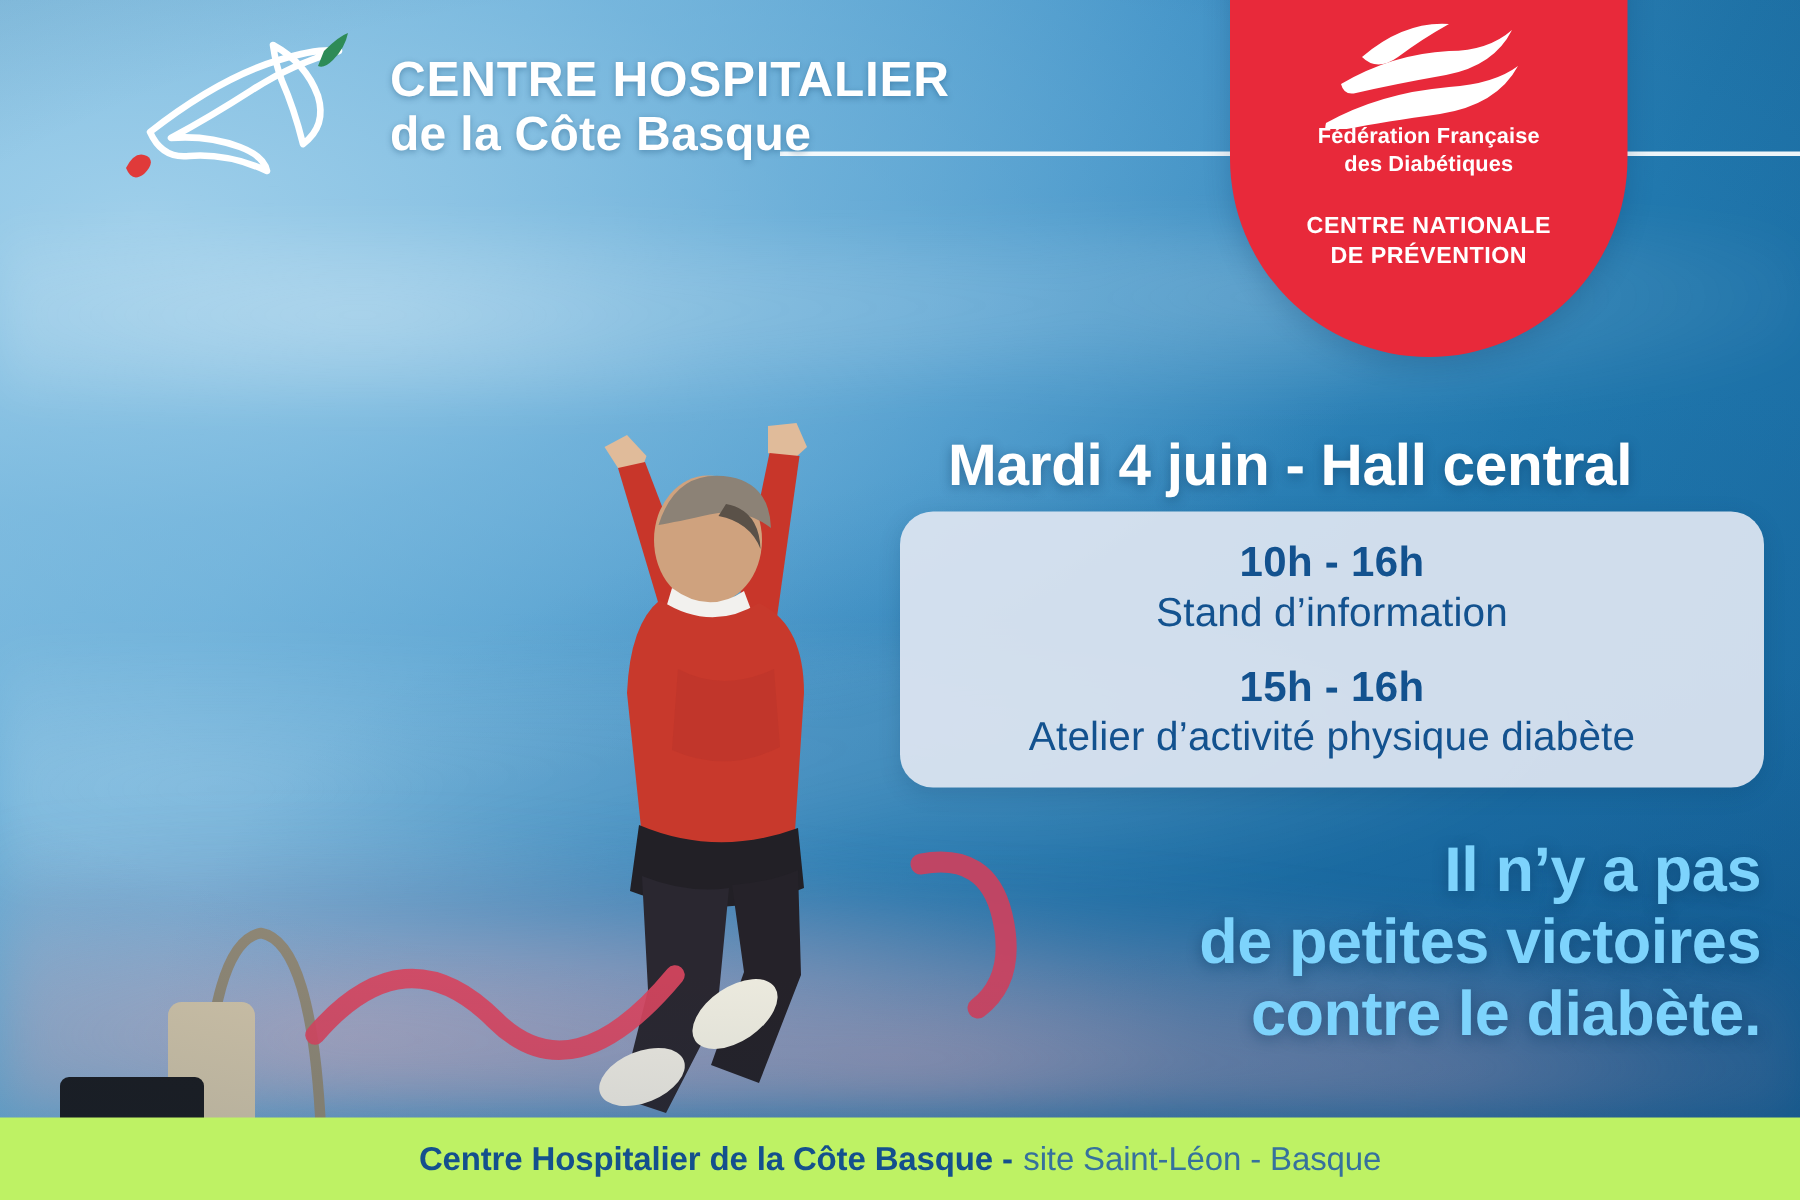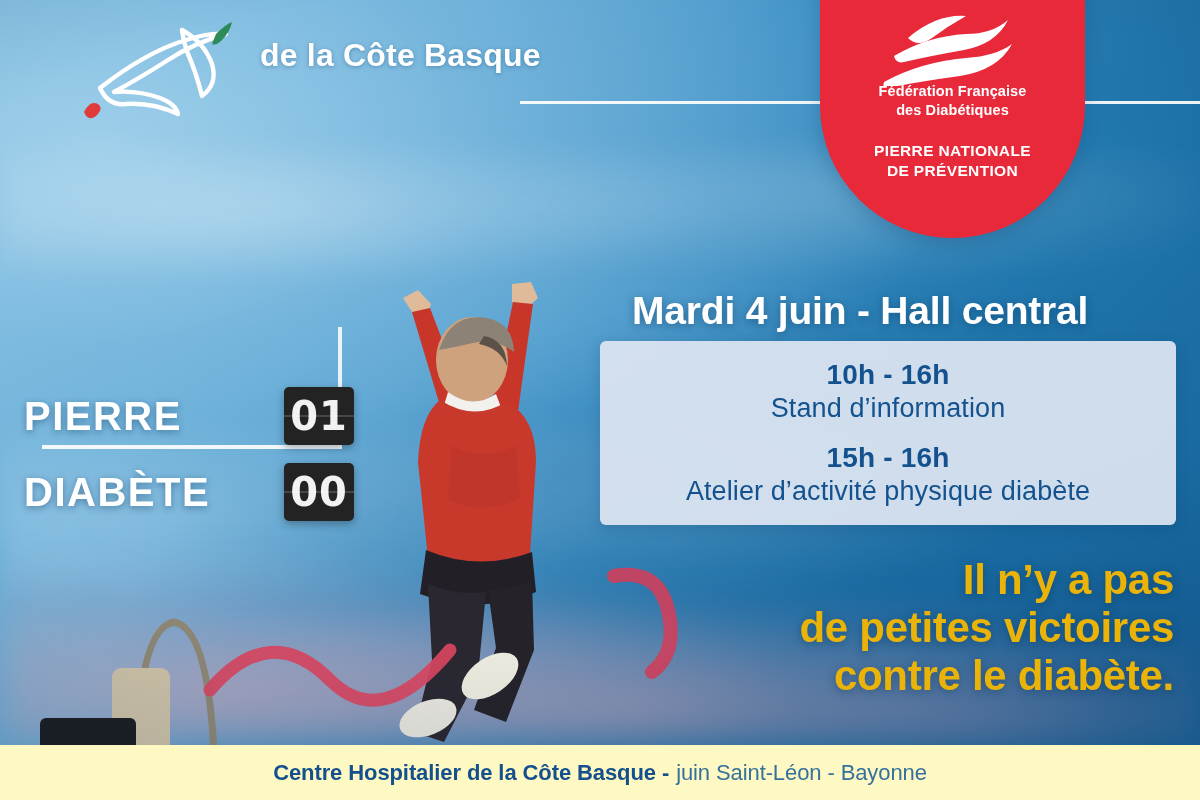--- a/index.html
+++ b/index.html
@@ -64,36 +64,36 @@
   .score-num{font-size:40px;font-weight:800;color:#f2f2f2;letter-spacing:1px;
     font-family:"DejaVu Sans", sans-serif;}
   .score-sep{position:absolute;left:18px;top:60px;width:300px;height:4px;background:rgba(255,255,255,.9);}
   .score-tick{position:absolute;left:314px;top:-58px;width:4px;height:122px;background:rgba(255,255,255,.85);}
 
   
   .headline{position:absolute;left:632px;top:289px;width:580px;
     color:#fff;font-size:39px;font-weight:800;letter-spacing:-.2px;
     text-shadow:0 2px 8px rgba(8,52,90,.45);white-space:nowrap;}
   .infobox{position:absolute;left:600px;top:341px;width:540px;
-    background:rgba(222,229,241,.93);border-radius:6px;padding:14px 18px 18px;
+    background:rgba(222,229,241,.93);border-radius:22px;padding:14px 18px 18px;
     box-shadow:0 4px 14px rgba(10,55,95,.18);text-align:center;}
   .ib-time{color:#13528f;font-size:28px;font-weight:800;letter-spacing:.2px;margin-top:4px;}
   .ib-desc{color:#13528f;font-size:27px;font-weight:400;margin-top:2px;letter-spacing:.1px;}
   .ib-gap{height:14px;}
 
   .tagline{position:absolute;right:26px;top:556px;width:640px;text-align:right;
-    color:#eab308;font-size:42px;font-weight:700;line-height:1.14;letter-spacing:-.3px;
+    color:#7dd3fc;font-size:42px;font-weight:700;line-height:1.14;letter-spacing:-.3px;
     text-shadow:0 2px 9px rgba(10,55,95,.5);}
 
   
   .man{position:absolute;left:300px;top:232px;width:280px;height:520px;}
   .ribbon{position:absolute;}
 
   
-  .footer{position:absolute;left:0;right:0;bottom:0;height:55px;background:#fef9c3;
+  .footer{position:absolute;left:0;right:0;bottom:0;height:55px;background:#bef264;
     display:flex;align-items:center;justify-content:center;}
   .ft-b{color:#14508d;font-size:22px;font-weight:700;letter-spacing:-.1px;}
   .ft-n{color:#36719d;font-size:22px;font-weight:400;margin-left:7px;letter-spacing:-.1px;}
 </style>
 </head>
 <body>
 
 <div class="poster">
 
   <div class="sky"></div>
@@ -148,75 +148,58 @@
   <div class="logo-wrap">
     <div class="logo-mark">
       <svg width="180" height="100" viewBox="0 0 180 100">
         <path d="M30 68 q46 -36 86 -48 q26 -8 40 -6 q-30 8 -58 26 q-28 18 -54 32 q24 -2 46 6 q16 6 18 16 q-26 -12 -52 -10 q-18 2 -26 -16 Z" fill="none" stroke="#ffffff" stroke-width="4.4" stroke-linejoin="round" stroke-linecap="round"></path>
         <path d="M112 10 q22 12 30 34 q6 20 -10 32 q-6 -24 -14 -42 q-4 -10 -6 -24 Z" fill="none" stroke="#ffffff" stroke-width="4.4" stroke-linejoin="round" stroke-linecap="round"></path>
         <path d="M146 14 q10 -10 16 -12 q-2 10 -10 18 q-6 6 -10 4 Z" fill="#2e8b57"></path>
         <path d="M14 92 q6 -12 14 -8 q6 4 -2 12 q-8 6 -12 -4 Z" fill="#e03a3a"></path>
       </svg>
     </div>
     <div class="logo-txt">
+      <div class="logo-l1">CENTRE HOSPITALIER</div>
       <div class="logo-l2">de la Côte Basque</div>
     </div>
   </div>
 
   <div class="badge">
     <div class="badge-bird">
       <svg width="150" height="74" viewBox="0 0 150 74">
         <path d="M30 26 q28 -24 58 -22 q-18 10 -34 22 q-14 10 -24 0 Z" fill="#fff"></path>
         <path d="M16 44 q34 -20 72 -22 q26 0 42 -14 q-12 24 -44 30 q-34 6 -60 12 q-8 2 -10 -6 Z" fill="#fff"></path>
         <path d="M6 70 q36 -20 82 -24 q30 -2 46 -14 q-14 26 -52 32 q-44 6 -72 12 q-6 2 -4 -6 Z" fill="#fff"></path>
       </svg>
     </div>
     <div class="badge-ffd">
       <div>Fédération Française</div>
       <div>des Diabétiques</div>
     </div>
     <div class="badge-sem">
-      <div>PIERRE NATIONALE</div>
+      <div>CENTRE NATIONALE</div>
       <div>DE PRÉVENTION</div>
     </div>
   </div>
 
-  <div class="score">
-    <div class="score-sep"></div>
-    <div class="score-tick"></div>
-
-    <div class="score-row">
-      <div class="score-name">PIERRE</div>
-      <div class="score-box">
-        <span class="score-num">01</span>
-      </div>
-    </div>
-
-    <div class="score-row" style="margin-top:14px">
-      <div class="score-name">DIABÈTE</div>
-      <div class="score-box">
-        <span class="score-num">00</span>
-      </div>
-    </div>
-  </div>
 
   <div class="headline">Mardi 4 juin - Hall central</div>
 
   <div class="infobox">
     <div class="ib-time">10h - 16h</div>
     <div class="ib-desc">Stand d’information</div>
     <div class="ib-gap"></div>
     <div class="ib-time">15h - 16h</div>
     <div class="ib-desc">Atelier d’activité physique diabète</div>
   </div>
 
   <div class="tagline">
     <div>Il n’y a pas</div>
     <div>de petites victoires</div>
     <div>contre le diabète.</div>
   </div>
 
   <div class="footer">
     <span class="ft-b">Centre Hospitalier de la Côte Basque -</span>
-    <span class="ft-n">juin Saint-Léon - Bayonne</span>
+    <span class="ft-n">site Saint-Léon - Basque</span>
   </div>
 
 </div>
 
 </body></html>

